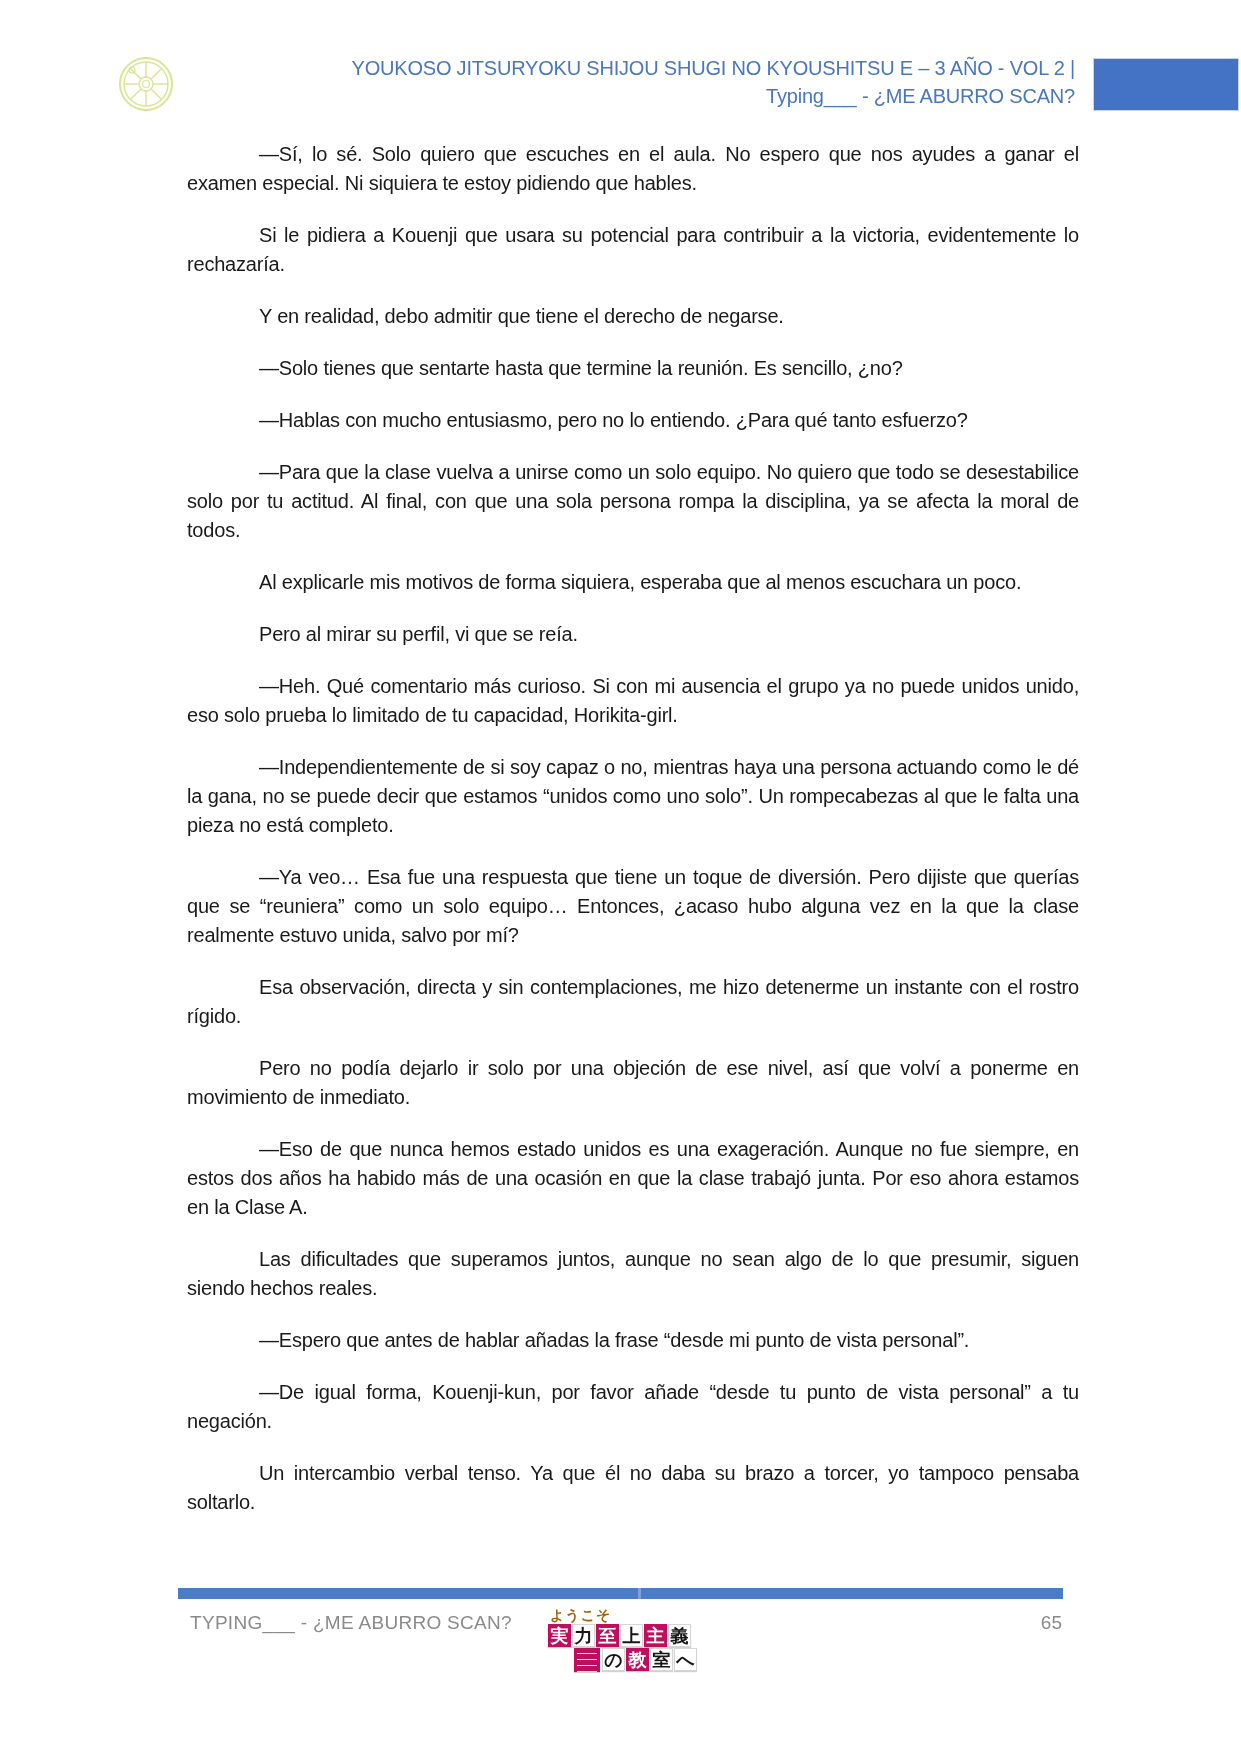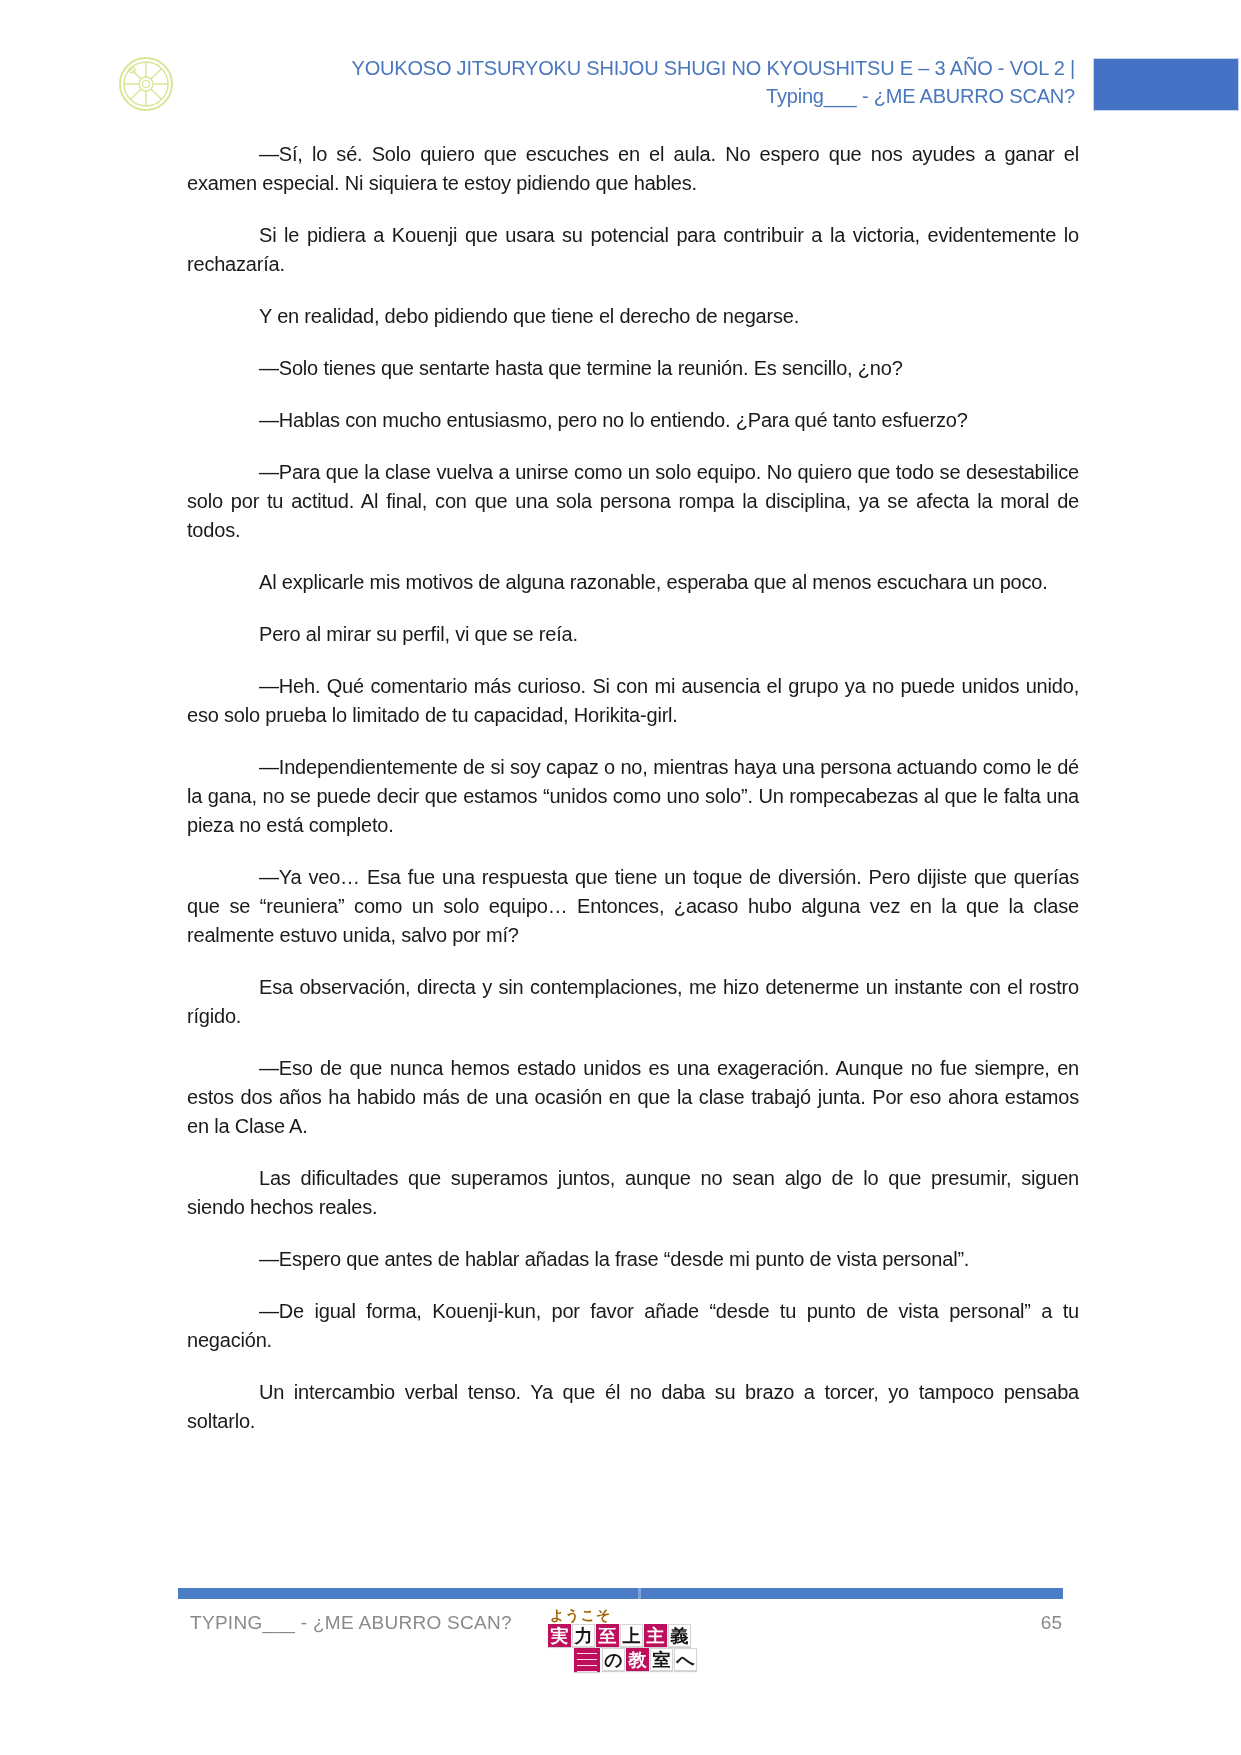--- a/index.html
+++ b/index.html
@@ -152,30 +152,31 @@
     </g>
   </svg>
 
   <div class="header-title">YOUKOSO JITSURYOKU SHIJOU SHUGI NO KYOUSHITSU E – 3 AÑO - VOL 2 | Typing___ - ¿ME ABURRO SCAN?</div>
 
   <div class="header-rect"></div>
 
   <main class="body-text">
     <p>—Sí, lo sé. Solo quiero que escuches en el aula. No espero que nos ayudes a ganar el examen especial. Ni siquiera te estoy pidiendo que hables.</p>
     <p>Si le pidiera a Kouenji que usara su potencial para contribuir a la victoria, evidentemente lo rechazaría.</p>
-    <p>Y en realidad, debo pidiendo que tiene el derecho de negarse.</p>
+    <p>Y en realidad, debo admitir que tiene el derecho de negarse.</p>
     <p>—Solo tienes que sentarte hasta que termine la reunión. Es sencillo, ¿no?</p>
     <p>—Hablas con mucho entusiasmo, pero no lo entiendo. ¿Para qué tanto esfuerzo?</p>
     <p>—Para que la clase vuelva a unirse como un solo equipo. No quiero que todo se desestabilice solo por tu actitud. Al final, con que una sola persona rompa la disciplina, ya se afecta la moral de todos.</p>
-    <p>Al explicarle mis motivos de alguna razonable, esperaba que al menos escuchara un poco.</p>
+    <p>Al explicarle mis motivos de forma siquiera, esperaba que al menos escuchara un poco.</p>
     <p>Pero al mirar su perfil, vi que se reía.</p>
     <p>—Heh. Qué comentario más curioso. Si con mi ausencia el grupo ya no puede unidos unido, eso solo prueba lo limitado de tu capacidad, Horikita-girl.</p>
     <p>—Independientemente de si soy capaz o no, mientras haya una persona actuando como le dé la gana, no se puede decir que estamos “unidos como uno solo”. Un rompecabezas al que le falta una pieza no está completo.</p>
     <p>—Ya veo… Esa fue una respuesta que tiene un toque de diversión. Pero dijiste que querías que se “reuniera” como un solo equipo… Entonces, ¿acaso hubo alguna vez en la que la clase realmente estuvo unida, salvo por mí?</p>
     <p>Esa observación, directa y sin contemplaciones, me hizo detenerme un instante con el rostro rígido.</p>
+    <p>Pero no podía dejarlo ir solo por una objeción de ese nivel, así que volví a ponerme en movimiento de inmediato.</p>
     <p>—Eso de que nunca hemos estado unidos es una exageración. Aunque no fue siempre, en estos dos años ha habido más de una ocasión en que la clase trabajó junta. Por eso ahora estamos en la Clase A.</p>
     <p>Las dificultades que superamos juntos, aunque no sean algo de lo que presumir, siguen siendo hechos reales.</p>
     <p>—Espero que antes de hablar añadas la frase “desde mi punto de vista personal”.</p>
     <p>—De igual forma, Kouenji-kun, por favor añade “desde tu punto de vista personal” a tu negación.</p>
     <p>Un intercambio verbal tenso. Ya que él no daba su brazo a torcer, yo tampoco pensaba soltarlo.</p>
   </main>
 
   <div class="footer-bar">
     <span class="bar-seg-divider"></span>
   </div>

